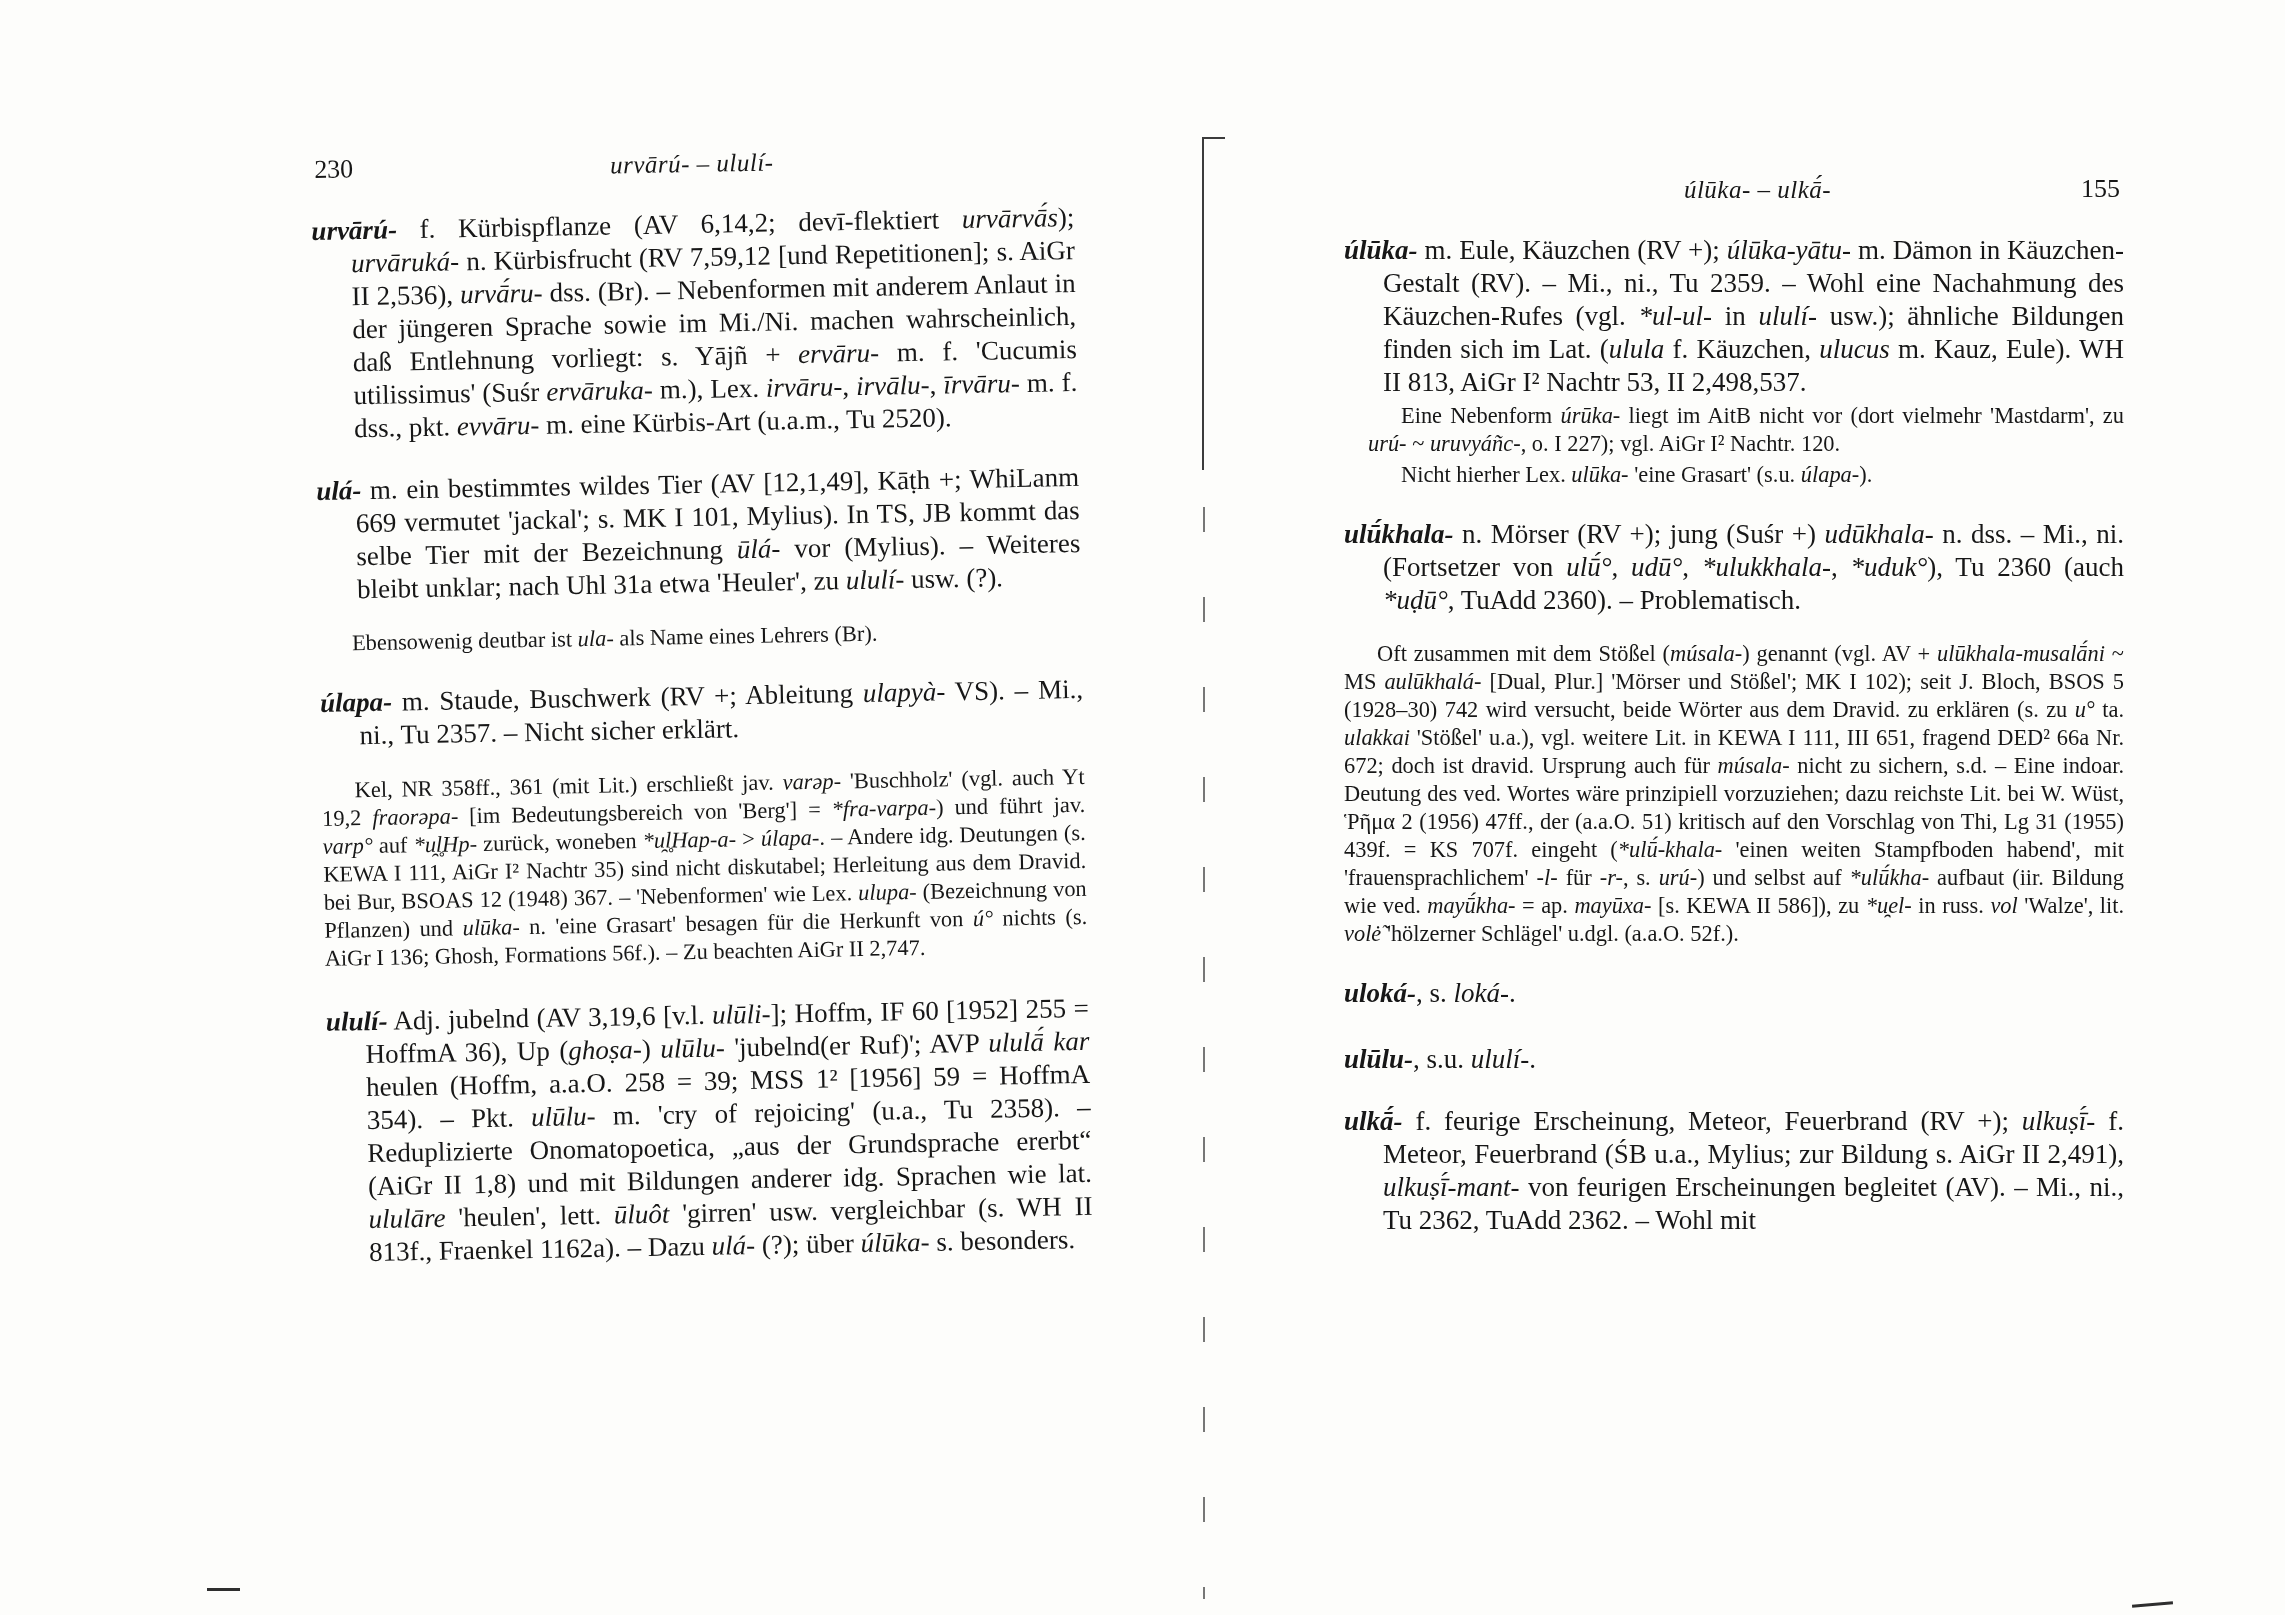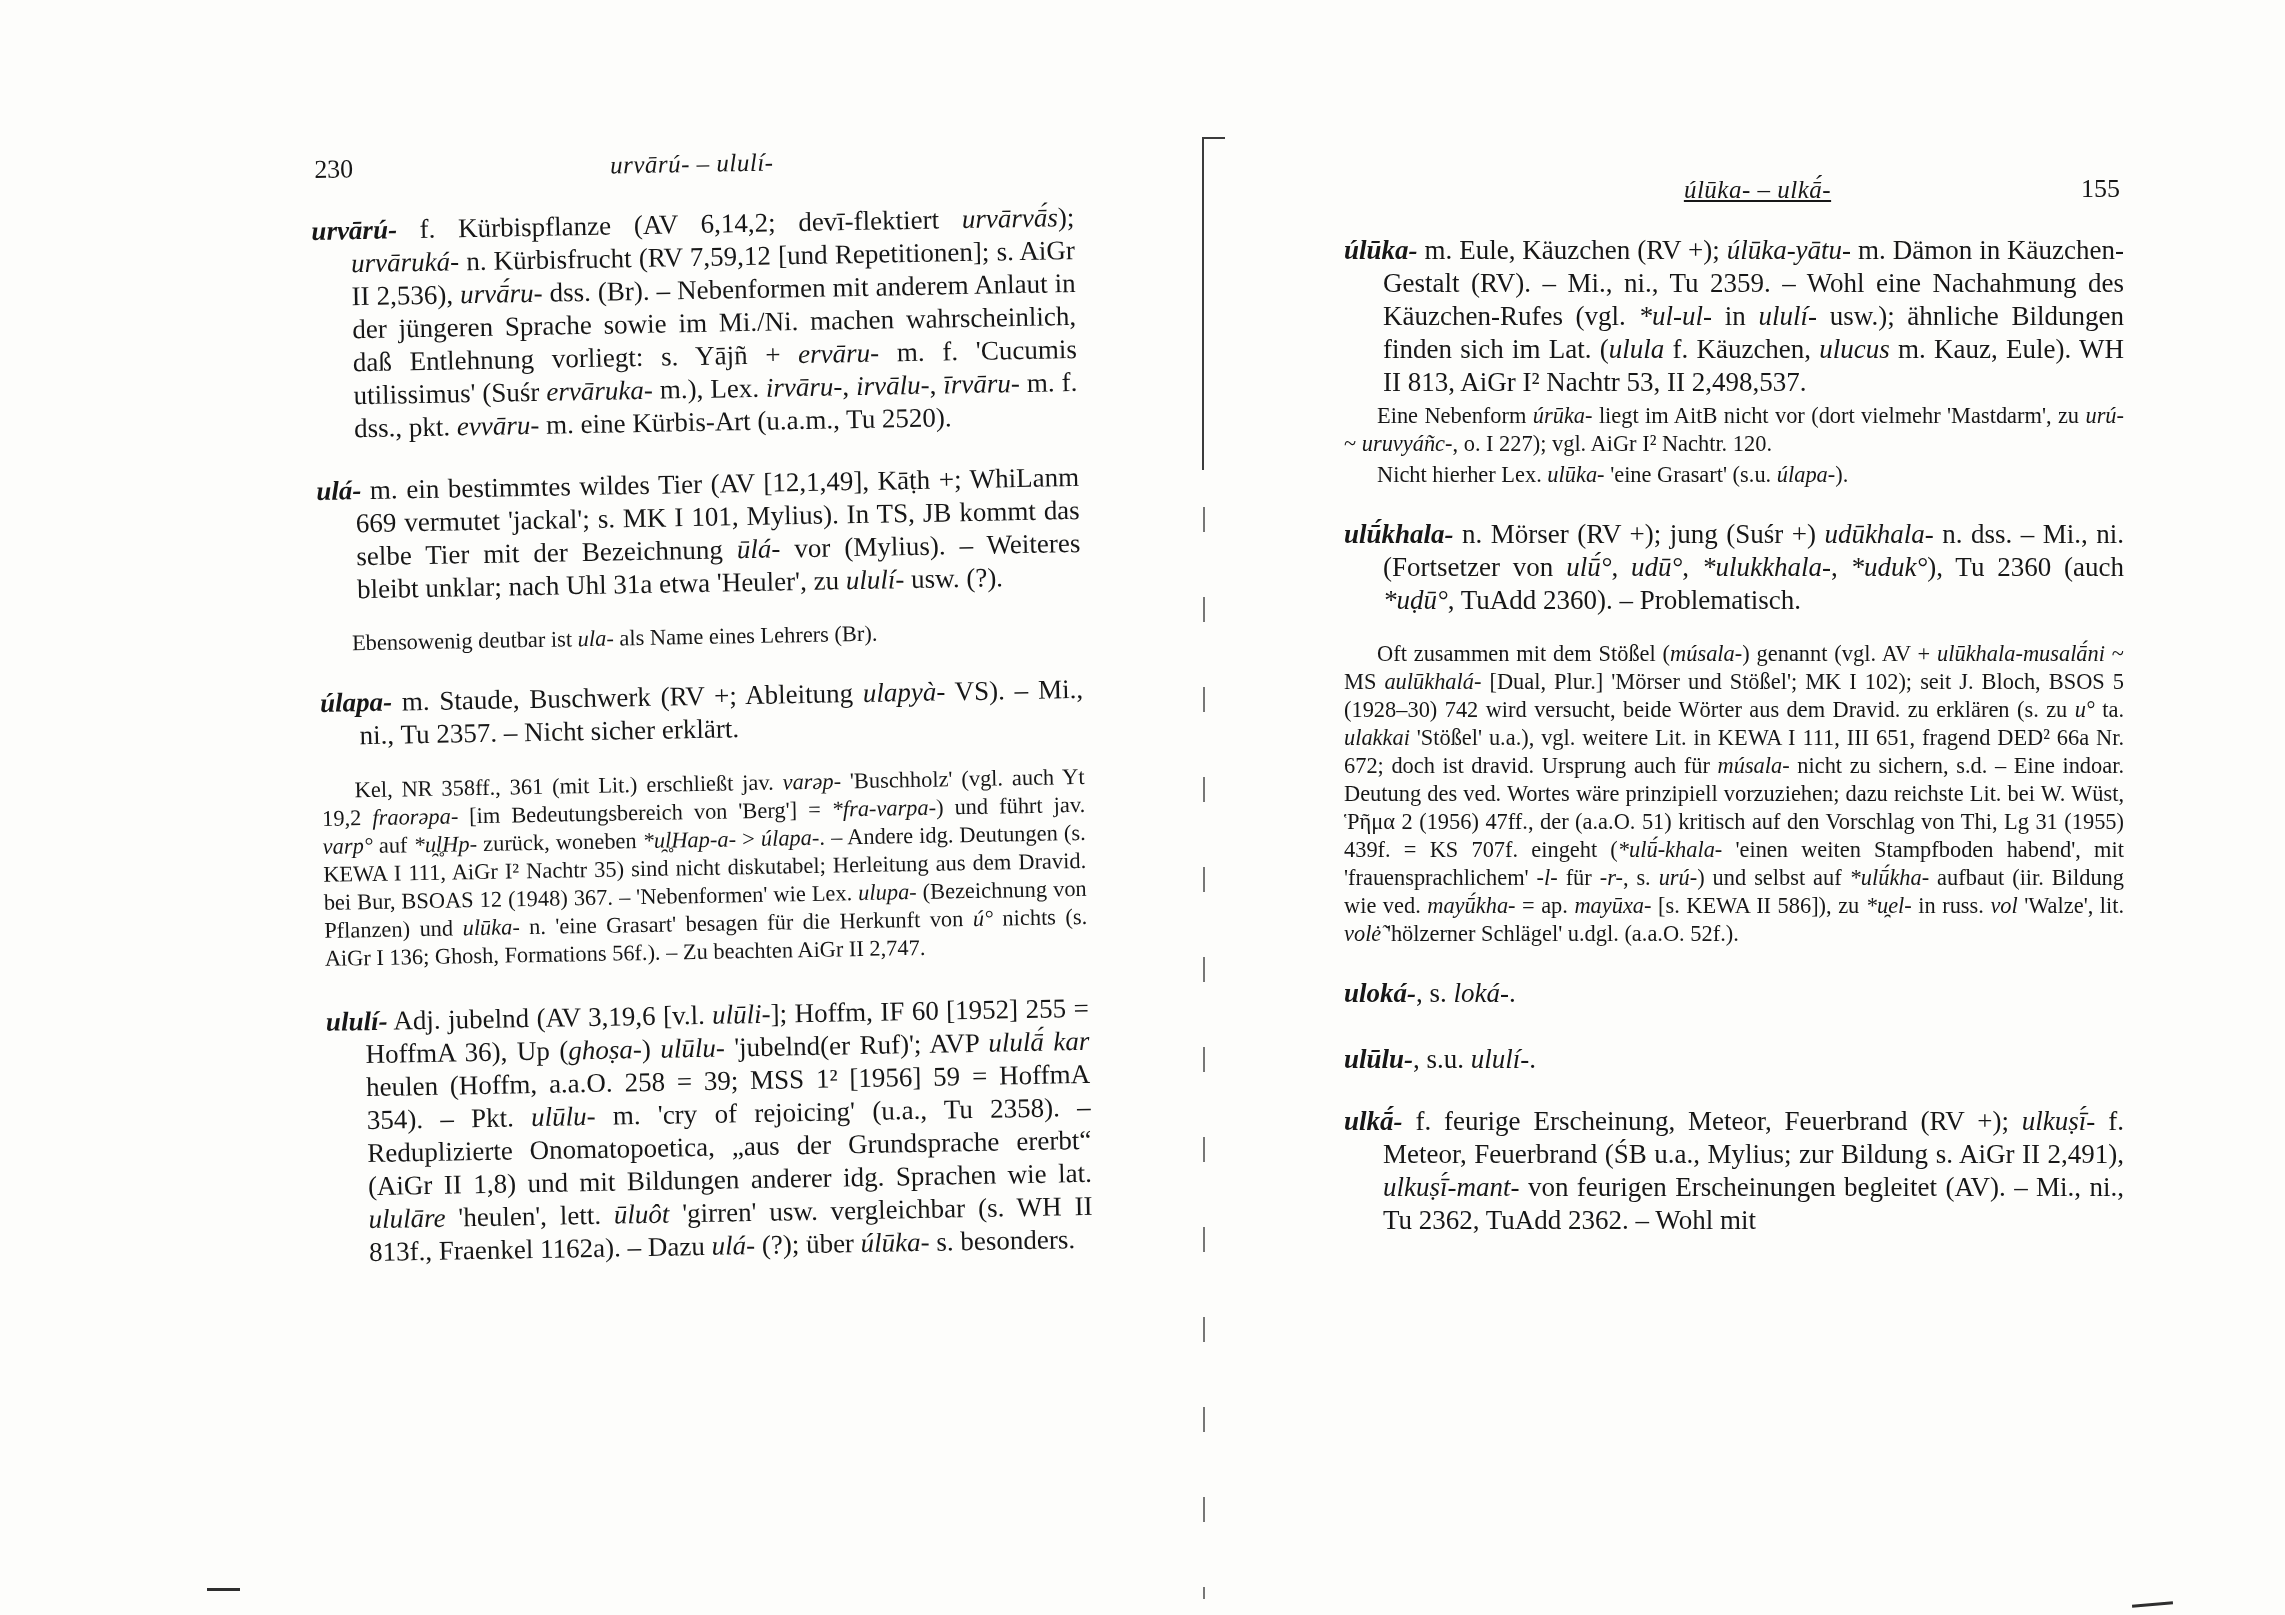--- a/index.html
+++ b/index.html
@@ -14,26 +14,26 @@
   .page { position:absolute; }
   .page-left  { left:310px; top:148px; width:763px; transform:rotate(-1.05deg); transform-origin:50% 0; }
   .page-right { left:1344px; top:174px; width:780px; }
 
   .header { position:relative; height:35px; margin-bottom:25px; font-size:26px; }
   .pagenum { position:absolute; top:0; }
   .page-left  .pagenum { left:3.9px; }
   .page-right .pagenum { right:3.9px; }
   .runhead { position:absolute; top:2px; text-align:center; font-style:italic; font-size:25px; letter-spacing:0.5px; }
   .page-left  .runhead { left:0; right:0; }
-  .page-right .runhead { left:59px; right:12px;text-decoration:underline; }
+  .page-right .runhead { left:59px; right:12px; }
 
   p { margin:0; text-align:justify; }
   .entry { font-size:27px; line-height:33px; padding-left:39px; text-indent:-39px; }
   .note  { font-size:22.4px;   line-height:28px; text-indent:33px; }
-  .sp0 { margin-top:2.9px; }
+  .sp0 { margin-top:2.9px;margin-left:24px; }
   .sp1 { margin-top:23.4px; }
   .sp2 { margin-top:29px; }
   .sp3 { margin-top:33px; }
 
   i { font-style:italic; }
   b { font-weight:bold; }
 
   
   .crease-tick   { position:absolute; left:1202px; top:137px; width:23.4px; height:2px; background:#3c3c3c; }
   .crease-solid  { position:absolute; left:1202px; top:138px; width:2px;  height:332px; background:#3c3c3c; }

